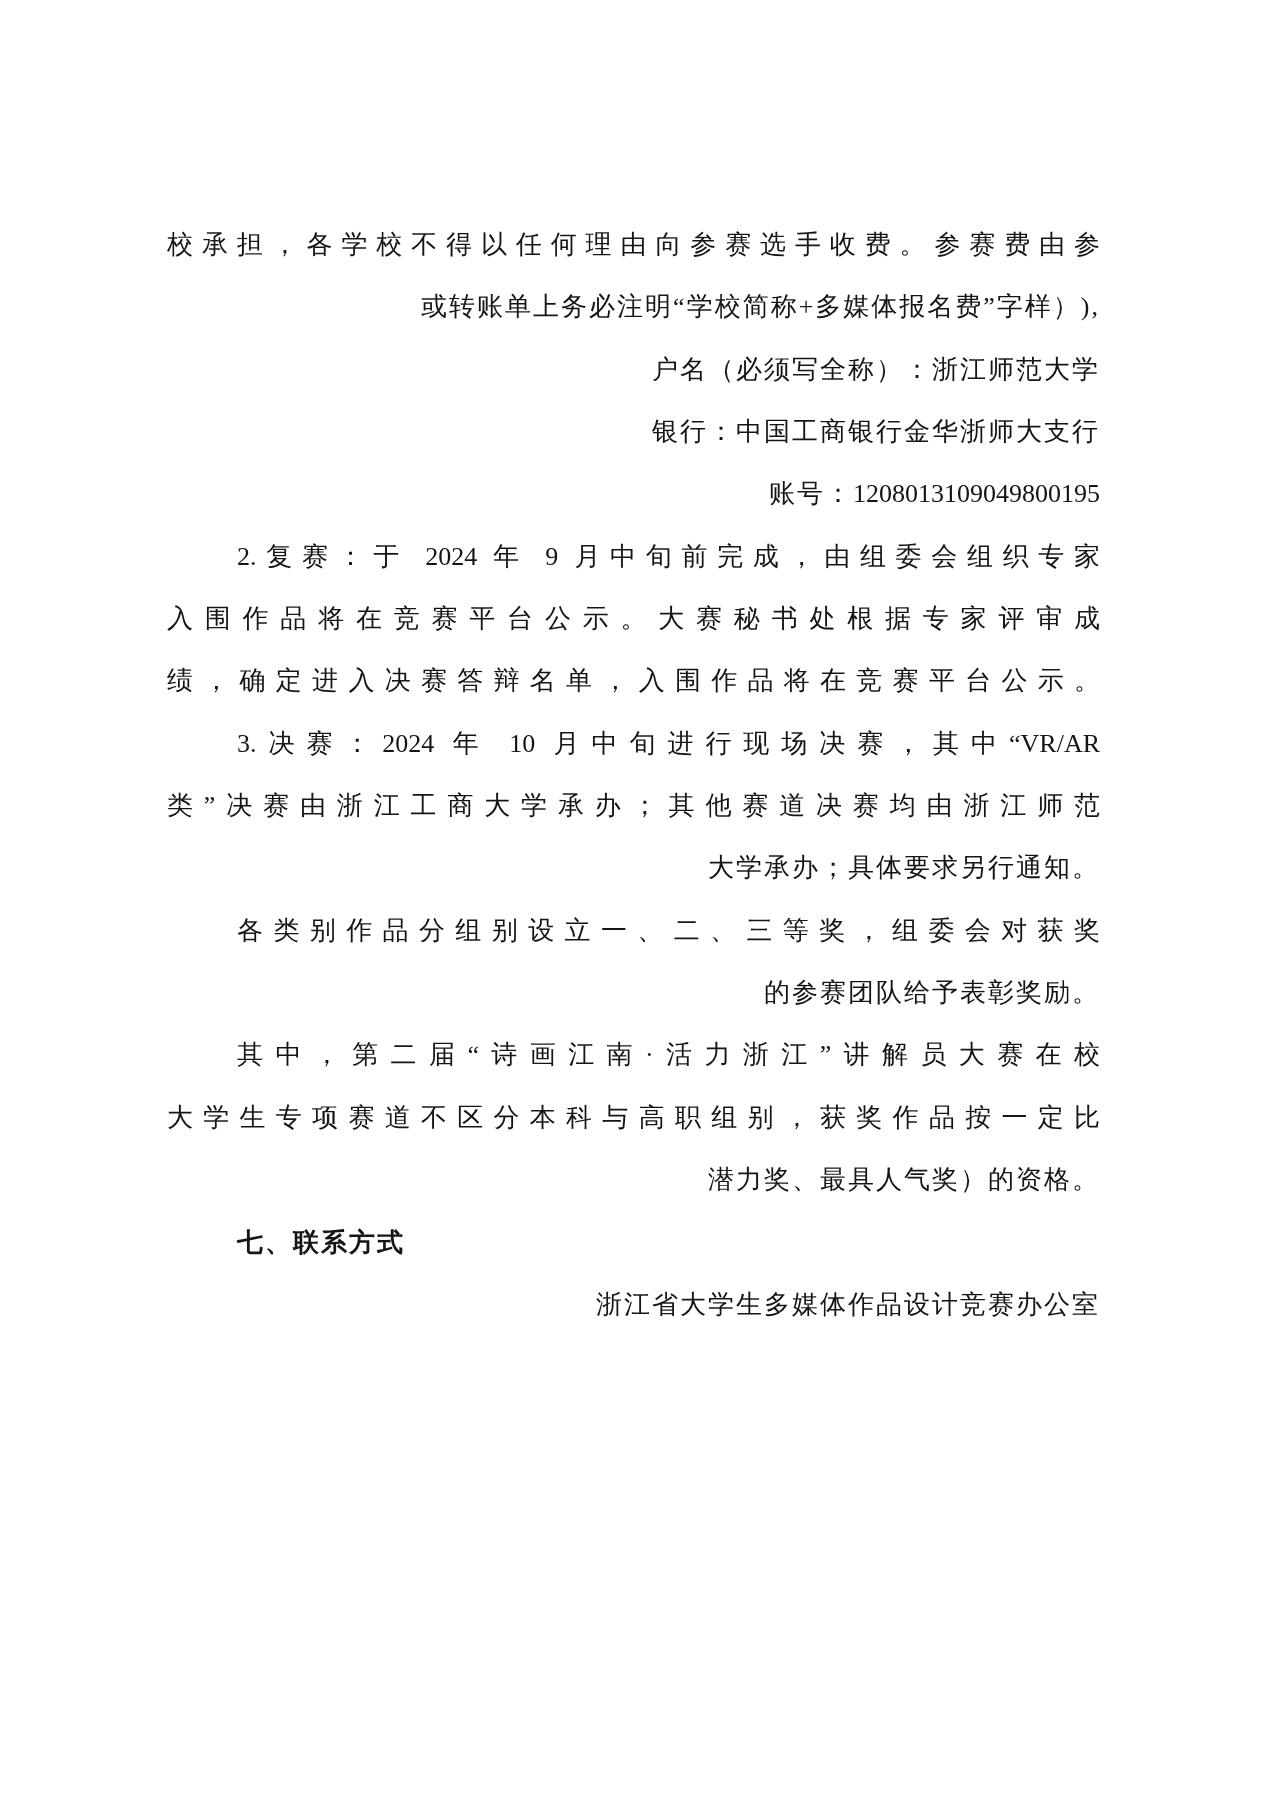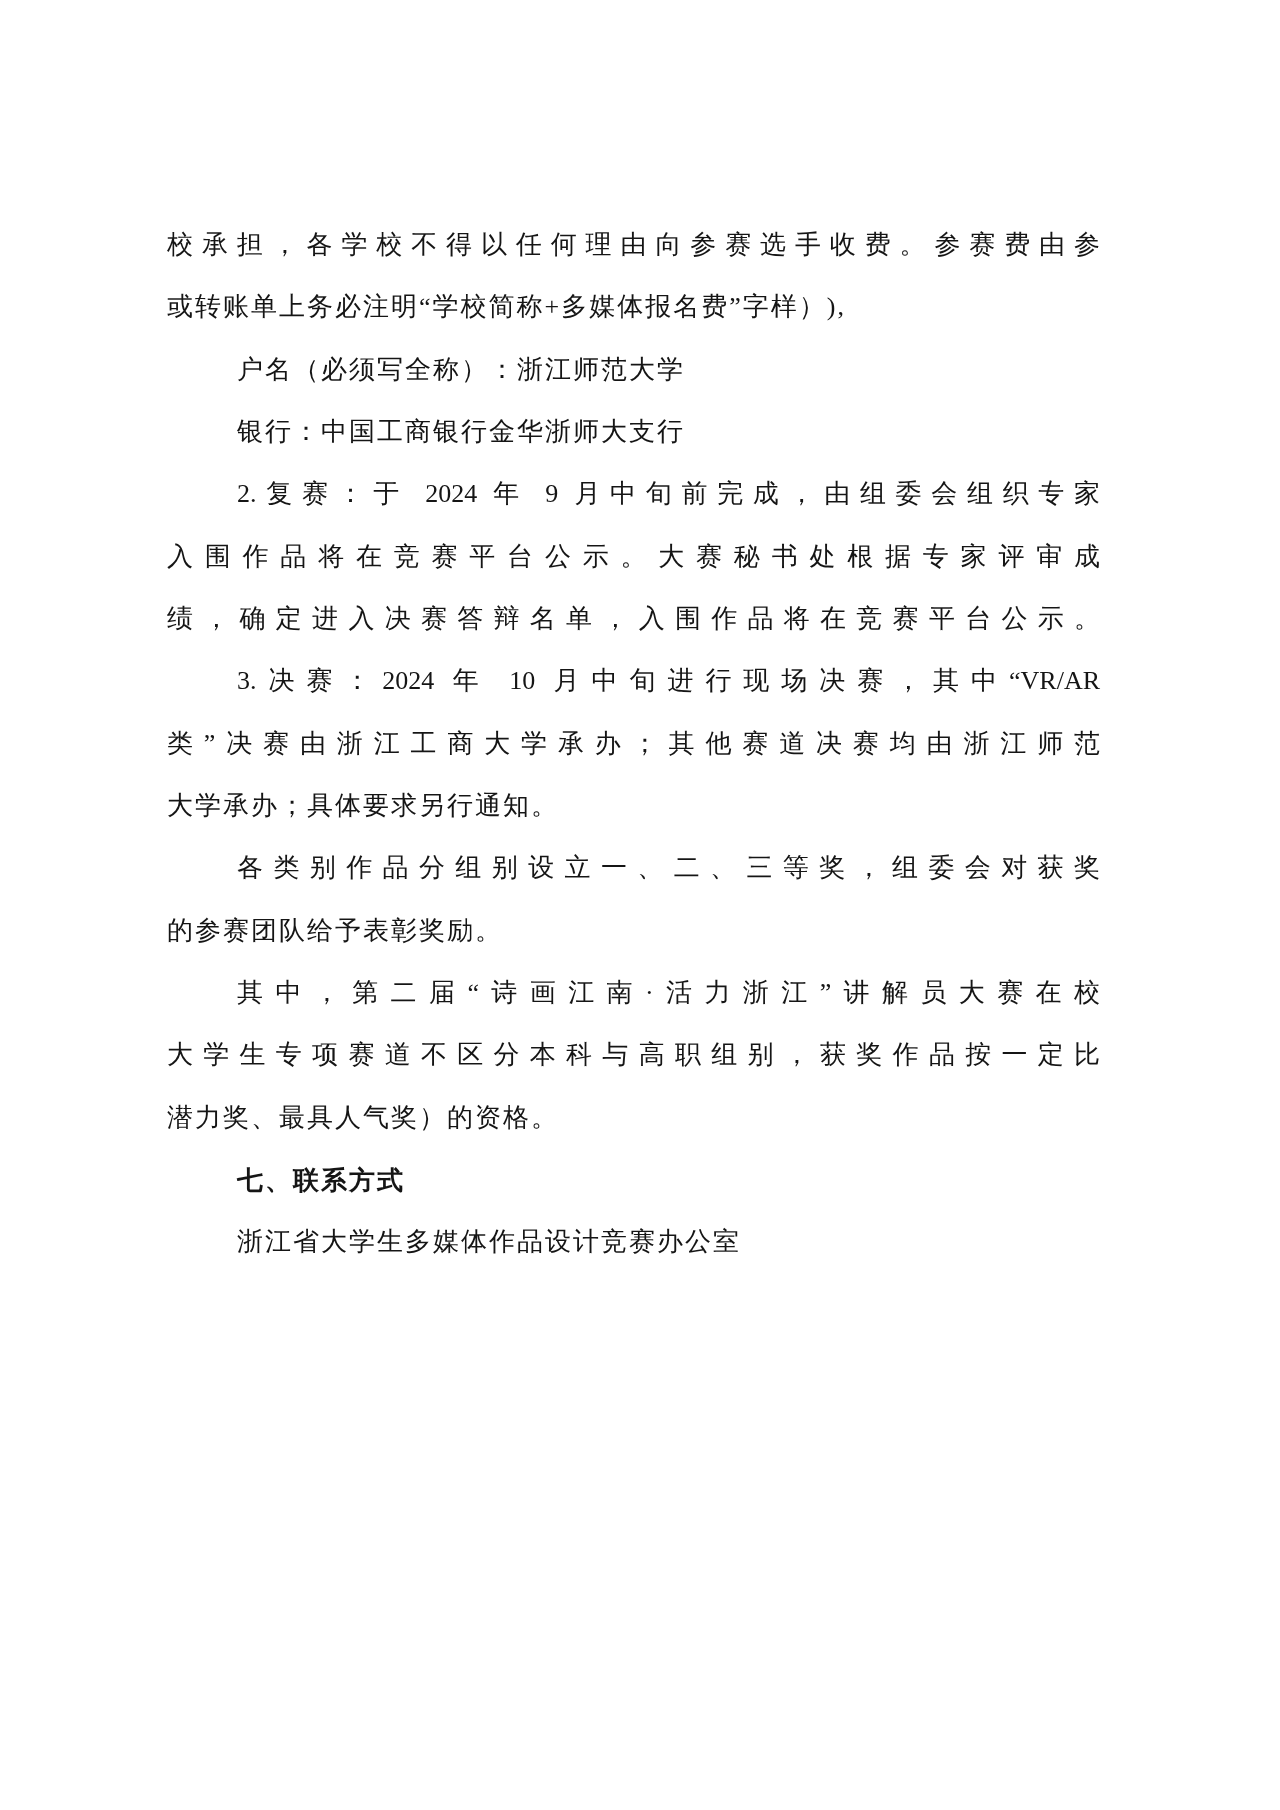--- a/index.html
+++ b/index.html
@@ -29,21 +29,21 @@
       box-sizing: border-box;
       width: 933px;
     }
     .j {
       text-align: justify;
       text-align-last: justify;
       text-justify: inter-character;
       letter-spacing: 0;
     }
     .n {
-      text-align: left;
+      text-align: right;
       letter-spacing: 2px;
     }
     .ind {
       padding-left: 70px;
     }
     .heading {
       font-family: "Liberation Sans", "DejaVu Sans", sans-serif;
       font-weight: bold;
       letter-spacing: 2px;
     }
@@ -58,20 +58,23 @@
 
   <div class="line j">校承担，各学校不得以任何理由向参赛选手收费。参赛费由参</div>
   <div class="line n">或转账单上务必注明“学校简称+多媒体报名费”字样）),</div>
 
   <div class="line n ind">
     <span>户名（必须写全称）：</span><span>浙江师范大学</span>
   </div>
   <div class="line n ind">
     <span>银行：</span><span>中国工商银行金华浙师大支行</span>
   </div>
+  <div class="line n ind">
+    <span>账号：</span><span class="num">1208013109049800195</span>
+  </div>
 
   <div class="line j ind">2.复赛：于 2024 年 9 月中旬前完成，由组委会组织专家</div>
   <div class="line j">入围作品将在竞赛平台公示。大赛秘书处根据专家评审成</div>
   <div class="line j">绩，确定进入决赛答辩名单，入围作品将在竞赛平台公示。</div>
 
   <div class="line j ind">3.决赛：2024 年 10 月中旬进行现场决赛，其中“VR/AR</div>
   <div class="line j">类”决赛由浙江工商大学承办；其他赛道决赛均由浙江师范</div>
   <div class="line n">大学承办；具体要求另行通知。</div>
 
   <div class="line j ind">各类别作品分组别设立一、二、三等奖，组委会对获奖</div>

